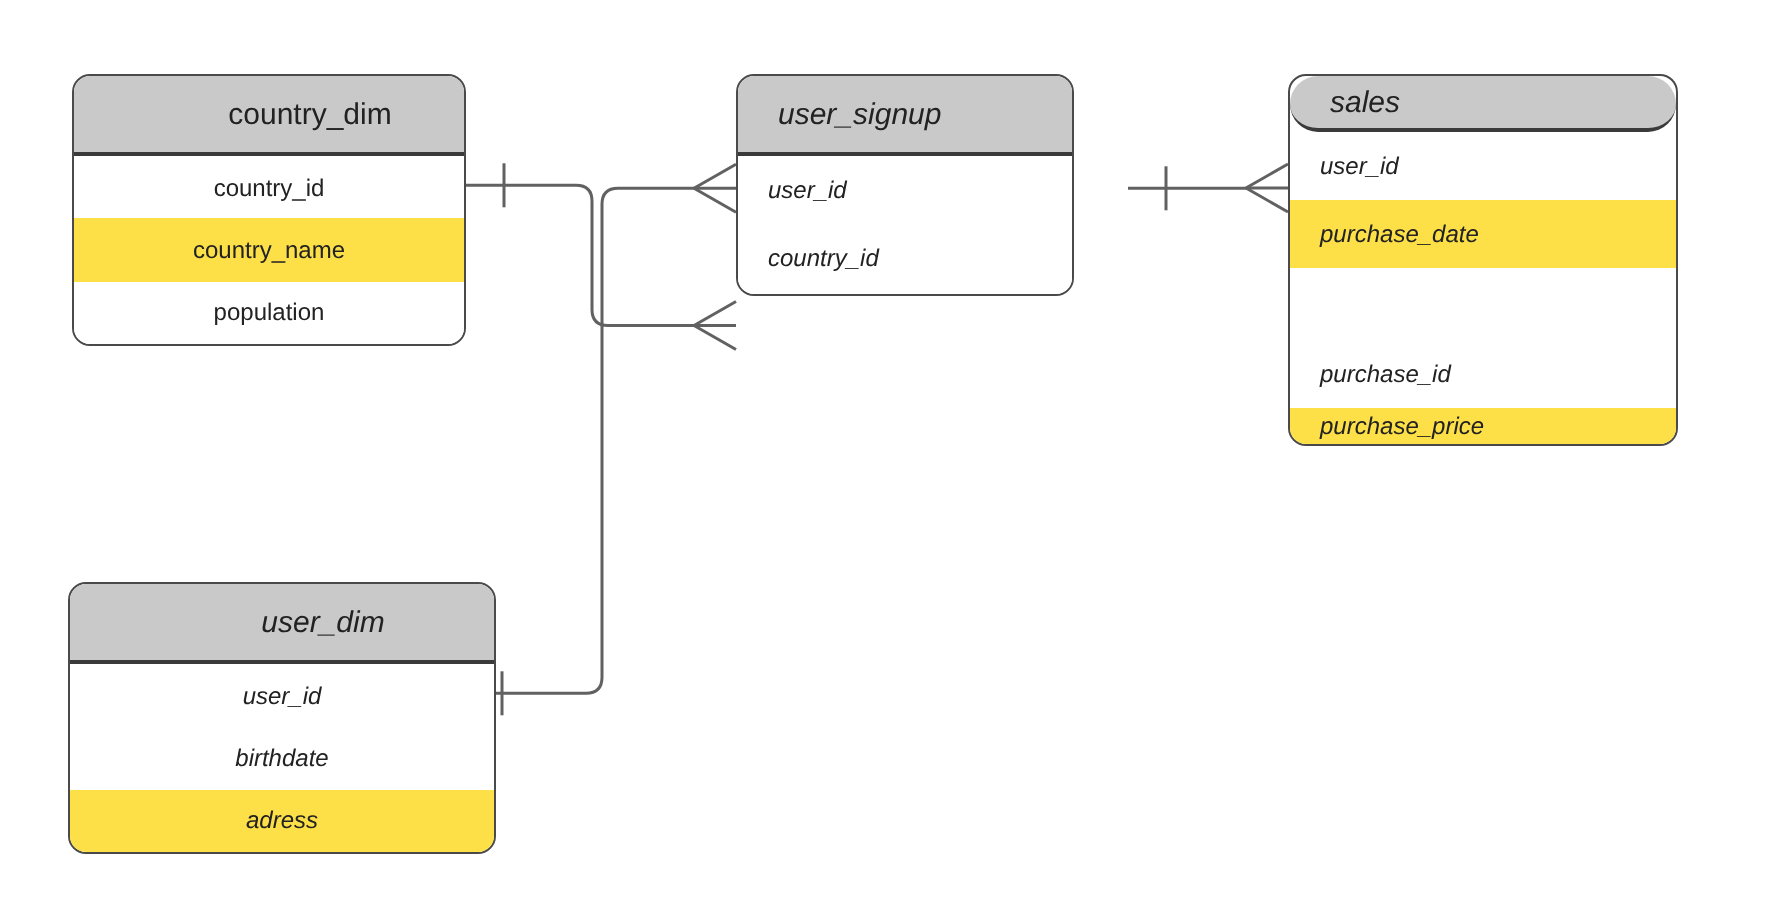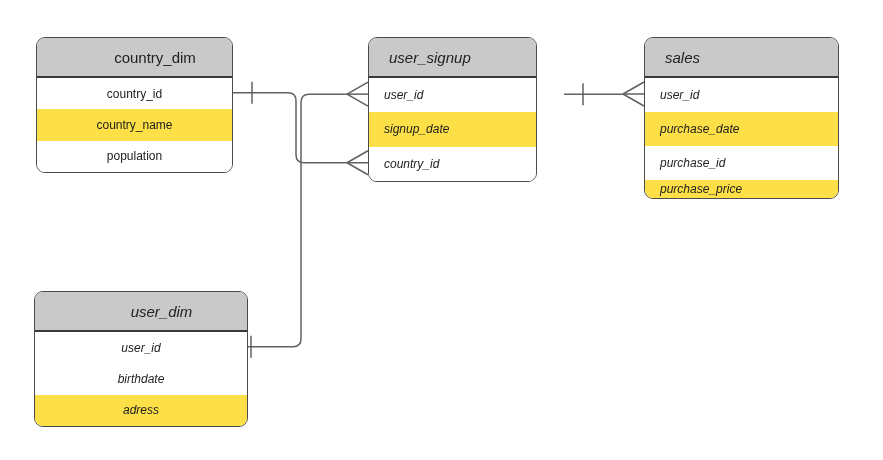--- a/index.html
+++ b/index.html
@@ -62,24 +62,23 @@
       </div>
       <div class="entity" style="left: 34px; top: 291px; width: 214px; font-style: italic;">
         <div class="entity-header" style="height: 40px;">user_dim</div>
         <div class="field-row" style="height: 31.3px;">user_id</div>
         <div class="field-row" style="height: 31.3px;">birthdate</div>
         <div class="field-row alt" style="height: 31.3px;">adress</div>
       </div>
       <div class="entity italic" style="left: 368px; top: 37px; width: 169px;">
         <div class="entity-header" style="height: 40px;">user_signup</div>
         <div class="field-row" style="height: 34.3px;">user_id</div>
-        <div class="field-row alt" style="height: 34.3px;">signup_date</div>
         <div class="field-row" style="height: 34.3px;">country_id</div>
       </div>
       <div class="entity italic" style="left: 644px; top: 37px; width: 195px;">
-        <div class="entity-header" style="height: 40px;">sales</div>
+        <div class="entity-header" style="height: 28px; border-radius: 16px;">sales</div>
         <div class="field-row" style="height: 34px;">user_id</div>
         <div class="field-row alt" style="height: 34px;">purchase_date</div>
-        <div class="field-row" style="height: 34px;">purchase_id</div>
+        <div class="field-row" style="height: 34px; margin-top: 36px;">purchase_id</div>
         <div class="field-row alt" style="height: 18px;">purchase_price</div>
       </div>
     </div>
 </div>
 
 </body></html>

